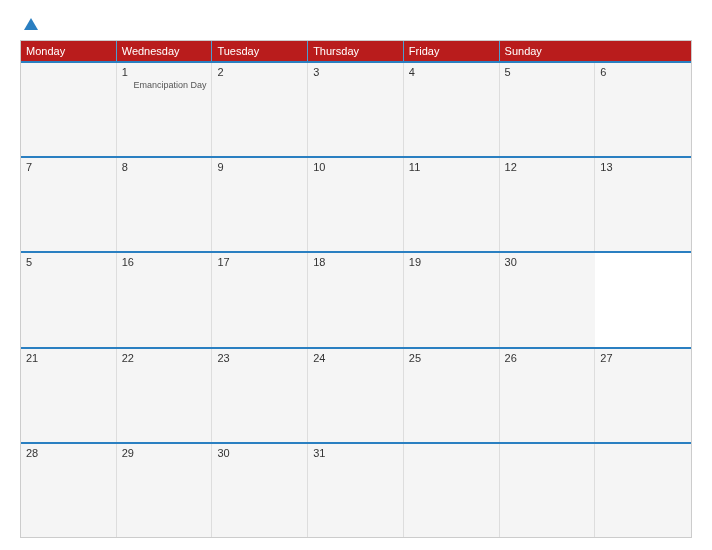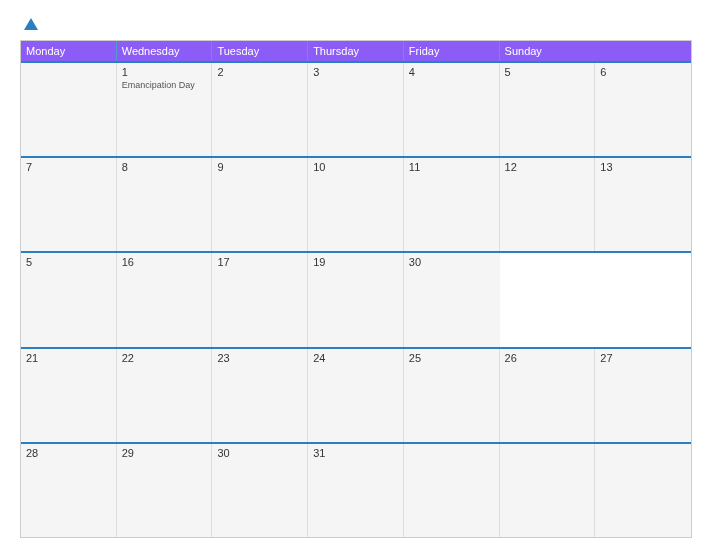--- a/index.html
+++ b/index.html
@@ -71,21 +71,21 @@
     
     .calendar {
       flex: 1;
       display: flex;
       flex-direction: column;
       border: 1px solid #ccc;
     }
     .cal-header {
       display: grid;
       grid-template-columns: repeat(7, 1fr);
-      background: #8b5cf6;
+      background: #b91c1c;
     }
     .cal-header-cell {
       color: #fff;
       font-size: 11px;
       padding: 4px 5px;
       border-right: 1px solid #4a9fd1;
     }
     .cal-header-cell:last-child {
       border-right: none;
     }
@@ -114,20 +114,21 @@
       font-size: 11px;
       color: #333;
       display: block;
     }
     .holiday-label {
       font-size: 9px;
       color: #555;
       display: block;
       margin-top: 2px;
       line-height: 1.2;
+      text-align: right;
     }
     .empty-cell {
       background: #f5f5f5;
     }
   </style>
 </head>
 <body>
 
 <div class="page">
 
@@ -204,20 +205,23 @@
           <div class="cal-cell">
             <span class="day-num">5</span>
           </div>
           <div class="cal-cell">
             <span class="day-num">16</span>
           </div>
           <div class="cal-cell">
             <span class="day-num">17</span>
           </div>
           <div class="cal-cell">
+            <span class="day-num">18</span>
+          </div>
+          <div class="cal-cell">
             <span class="day-num">19</span>
           </div>
           <div class="cal-cell">
             <span class="day-num">30</span>
           </div>
         </div>
         <div class="cal-week">
           <div class="cal-cell">
             <span class="day-num">21</span>
           </div>

